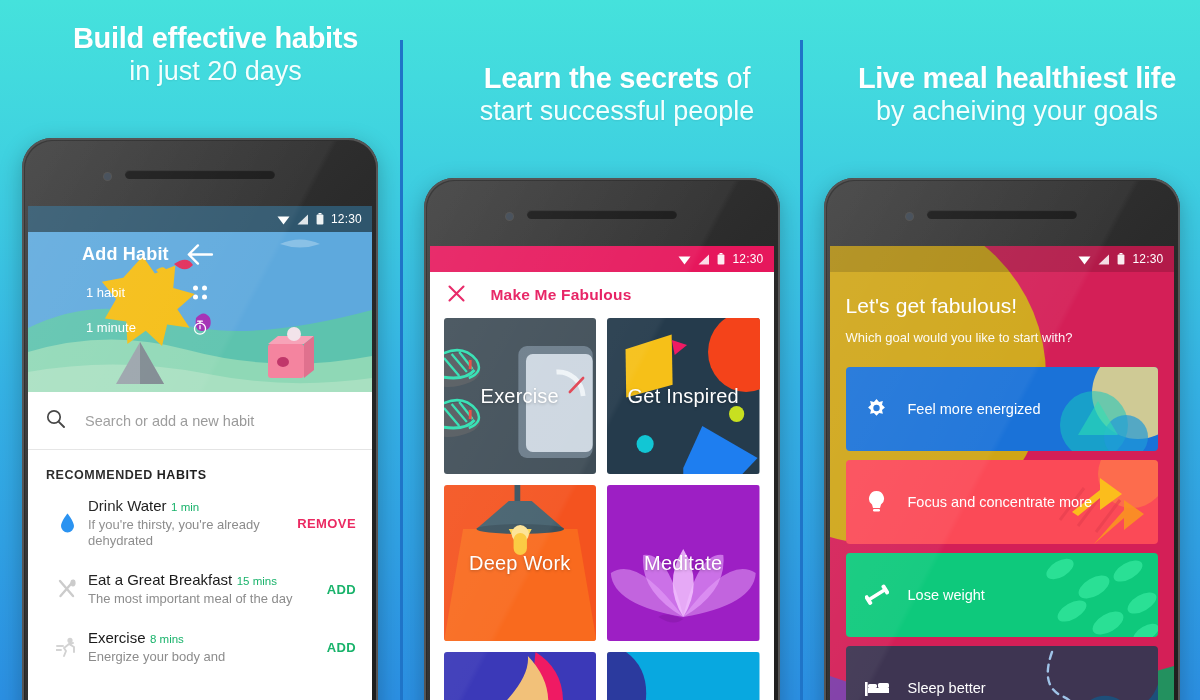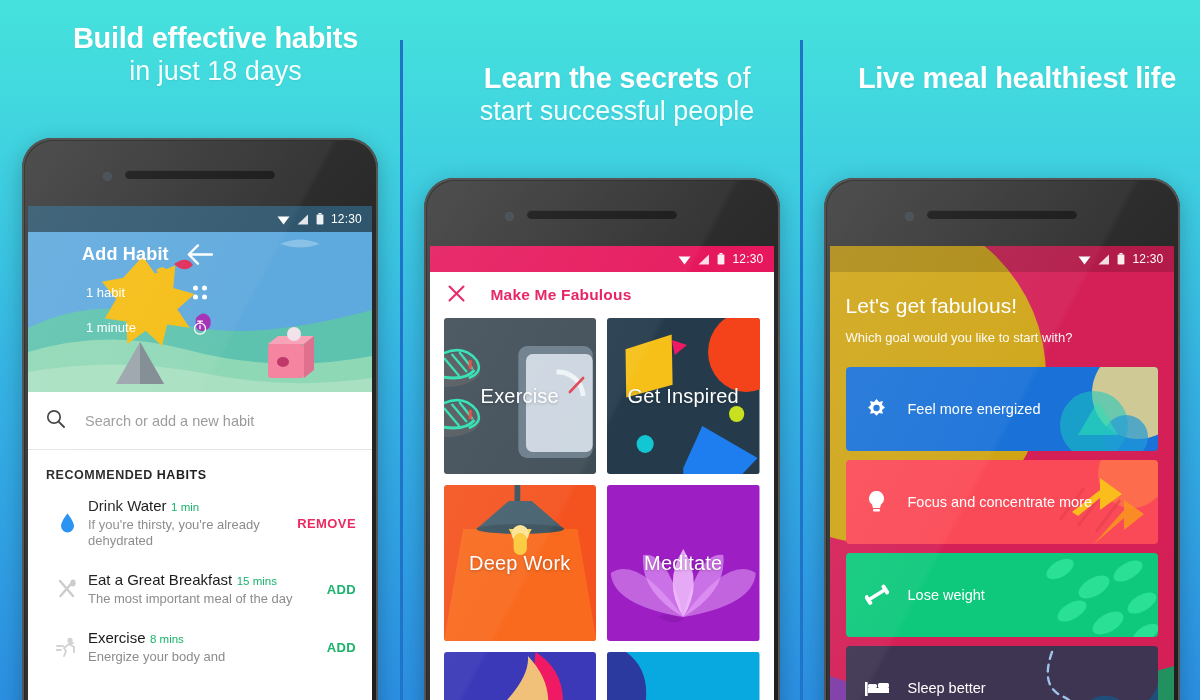--- a/index.html
+++ b/index.html
@@ -98,21 +98,21 @@
   .goal .g-label { position:relative; z-index:3; color:#fff; font-size:14.5px; }
 </style>
 </head>
 <body>
 
 <div class="stage">
 
   <div class="panel">
     <div class="headline">
       <span class="l1"><span>Build effective habits</span><span class="reg"></span></span>
-      <span class="l2">in just 18 days</span>
+      <span class="l2">in just 20 days</span>
     </div>
 
     <div class="phone">
       <div class="glass"></div>
       <div class="top-bezel">
         <div class="speaker"></div>
         <div class="camera"></div>
       </div>
       <div class="screen">
 
@@ -376,20 +376,21 @@
           </div>
 
         </div>
       </div>
     </div>
   </div>
 
   <div class="panel">
     <div class="headline">
       <span class="l1"><span>Live meal healthiest life</span><span class="reg"></span></span>
+      <span class="l2">by acheiving your goals</span>
     </div>
 
     <div class="phone">
       <div class="glass"></div>
       <div class="top-bezel">
         <div class="speaker"></div>
         <div class="camera"></div>
       </div>
       <div class="screen">
         <div class="p3">

